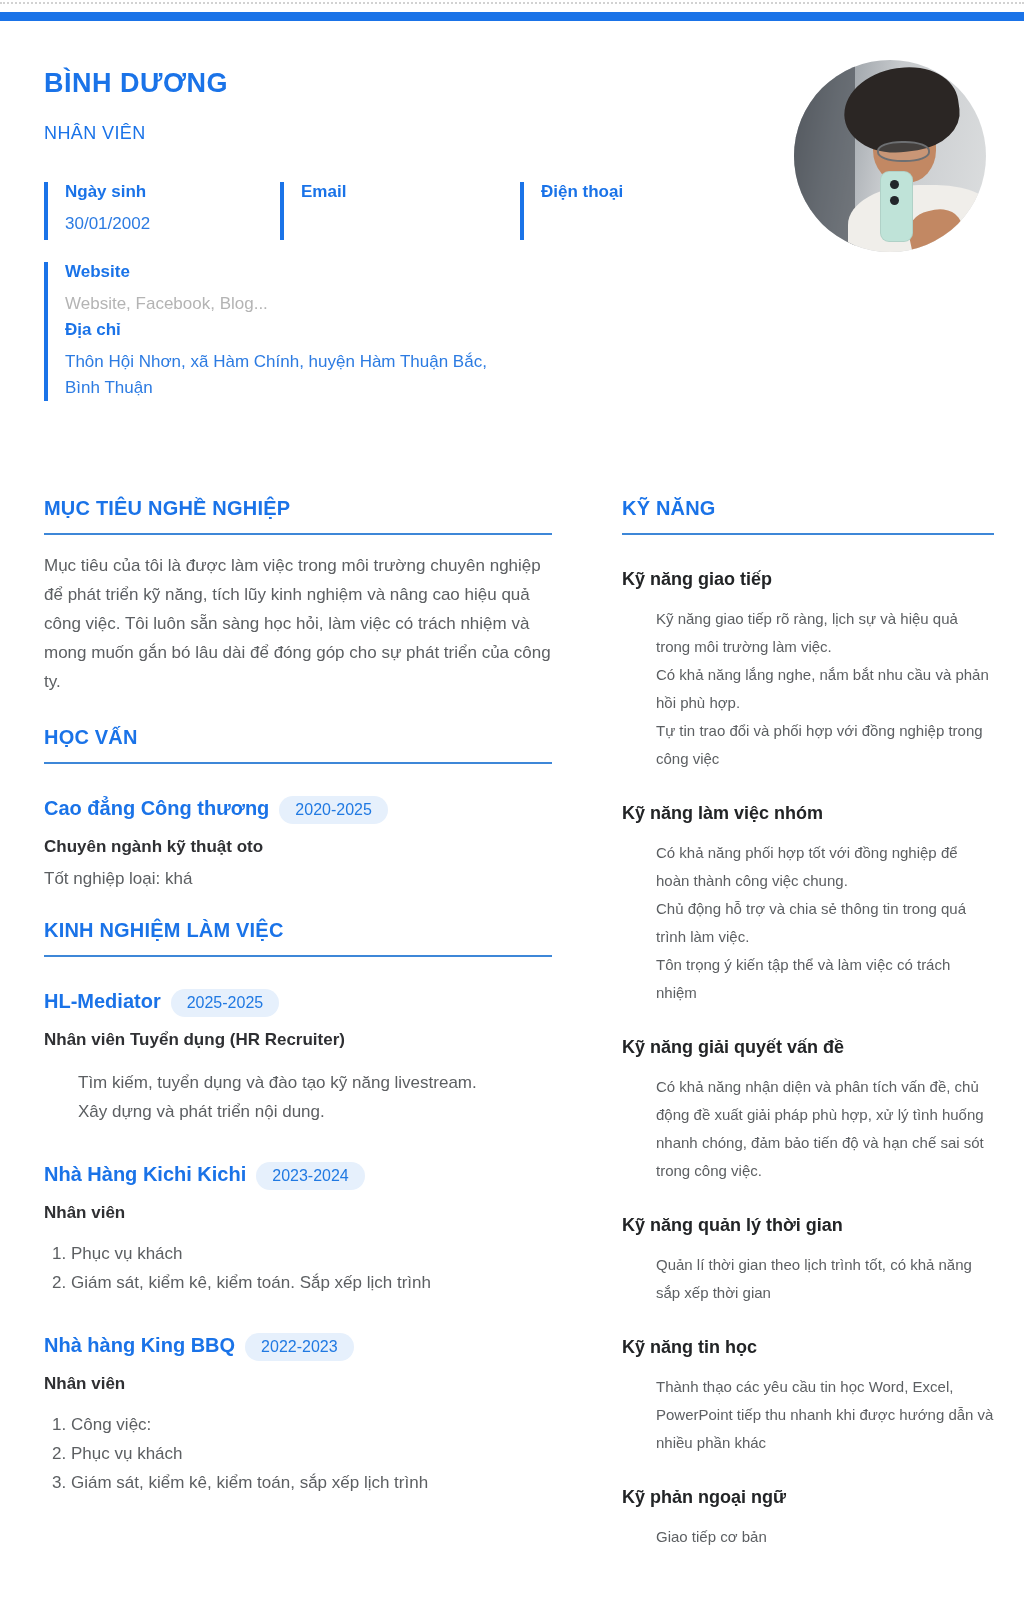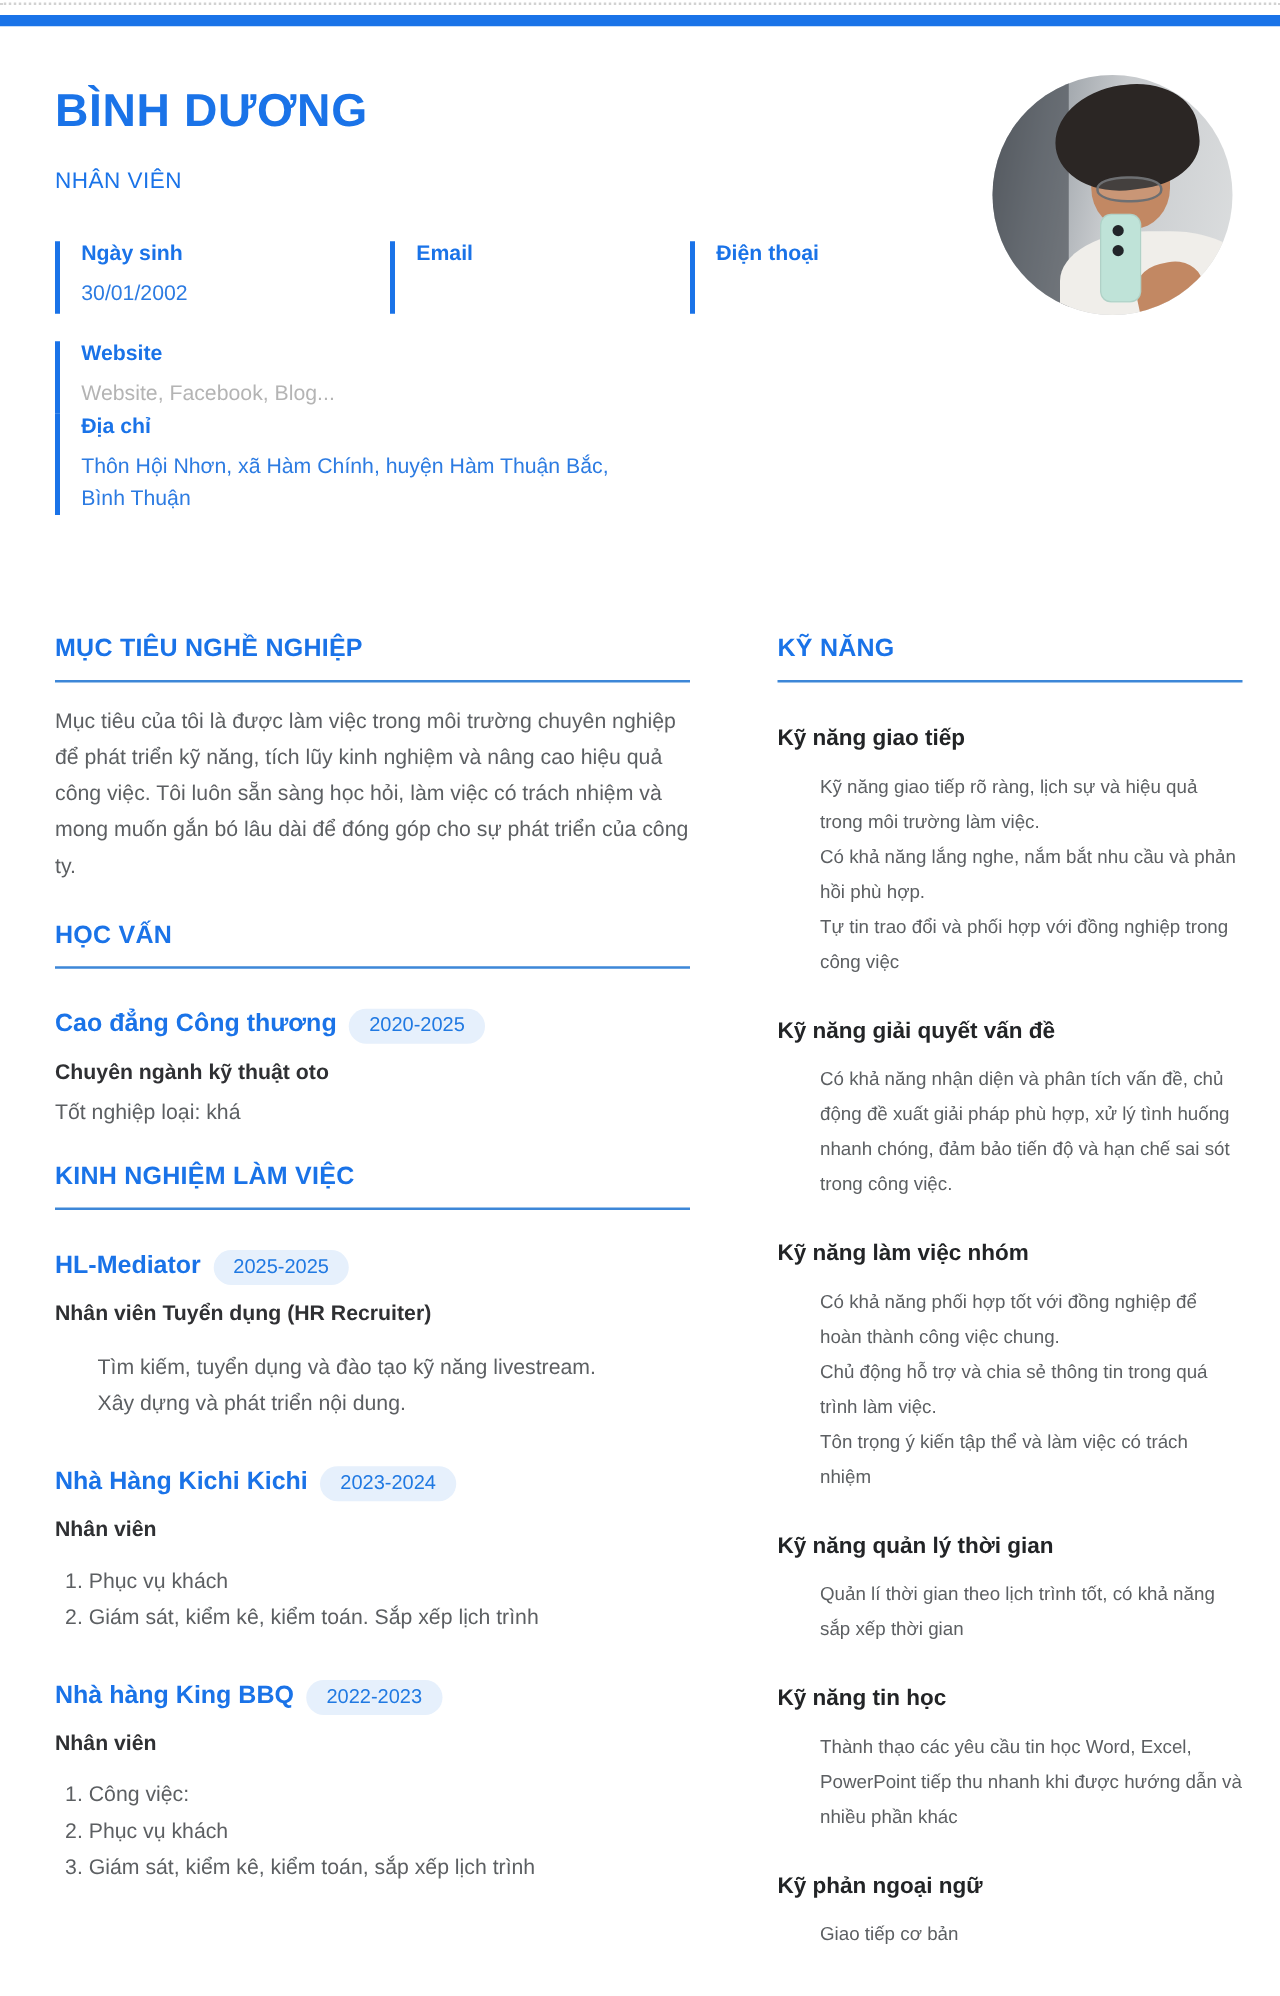--- a/index.html
+++ b/index.html
@@ -16,21 +16,21 @@
   body{
     width:1024px;height:1597px;position:relative;overflow:hidden;
     background:#ffffff;
     font-family:"Liberation Sans","DejaVu Sans",sans-serif;
     -webkit-font-smoothing:antialiased;
   }
   .top-dash{position:absolute;top:2px;left:0;width:100%;border-top:2px dotted #d2d2d2;height:0;}
   .topbar{position:absolute;top:12px;left:0;width:100%;height:9px;background:var(--accent);}
 
   .header{padding:68px 30px 0 44px;}
-  .candidate-name{font-size:37px;font-weight:700;color:var(--accent);letter-spacing:.5px;margin:0;}
+  .candidate-name{font-size:27px;font-weight:700;color:var(--accent);letter-spacing:.5px;margin:0;}
   .job-title{margin-top:24px;font-size:18px;font-weight:500;color:var(--accent);letter-spacing:.4px;}
 
   
   .photo{
     position:absolute;top:60px;right:38px;width:192px;height:192px;border-radius:50%;overflow:hidden;
     background:linear-gradient(100deg,#6b7076 0%,#9aa0a6 22%,#c7cacd 48%,#dcdedf 100%);
   }
   .photo .pane{position:absolute;left:-4%;top:0;width:36%;height:100%;background:#41464c;opacity:.6;}
   .photo .hair{position:absolute;top:4%;left:26%;width:60%;height:44%;background:#2b2624;border-radius:52% 48% 42% 50%;transform:rotate(-8deg);}
   .photo .face{position:absolute;top:27%;left:41%;width:33%;height:37%;background:#c28863;border-radius:48% 48% 46% 46%;}
@@ -43,21 +43,21 @@
   .photo .arm{position:absolute;bottom:-2%;left:60%;width:28%;height:24%;background:#c28863;border-radius:44% 44% 0 0;transform:rotate(-12deg);}
 
   
   .contact{margin:38px 30px 0 44px;}
   .contact-row{display:flex;}
   .contact-row + .contact-row{margin-top:22px;flex-direction:column;}
   .field{border-left:4px solid var(--accent);padding-left:17px;min-height:58px;}
   .field .label{color:var(--accent);font-weight:700;font-size:17px;line-height:20px;}
   .field .value{margin-top:9px;font-size:17px;color:#2c7be2;line-height:26px;}
   .field .value.placeholder{color:var(--placeholder);}
-  .f-birth{width:268px;}
+  .f-birth{width:236px;}
   .f-email{width:240px;}
   .f-phone{width:240px;}
   .f-website{width:232px;}
   .f-address{width:480px;}
 
   
   .main{display:flex;margin:96px 30px 0 44px;gap:70px;}
   .col-left{width:508px;flex:none;}
   .col-right{flex:1;min-width:0;}
 
@@ -215,36 +215,36 @@
           <div class="skill">
             <div class="skill-name">Kỹ năng giao tiếp</div>
             <div class="skill-lines">
               <div>Kỹ năng giao tiếp rõ ràng, lịch sự và hiệu quả trong môi trường làm việc.</div>
               <div>Có khả năng lắng nghe, nắm bắt nhu cầu và phản hồi phù hợp.</div>
               <div>Tự tin trao đổi và phối hợp với đồng nghiệp trong công việc</div>
             </div>
           </div>
 
           <div class="skill">
-            <div class="skill-name">Kỹ năng giải quyết vấn đề</div>
-            <div class="skill-lines">
-              <div>Có khả năng nhận diện và phân tích vấn đề, chủ động đề xuất giải pháp phù hợp, xử lý tình huống nhanh chóng, đảm bảo tiến độ và hạn chế sai sót trong công việc.</div>
-            </div>
-          </div>
-
-          <div class="skill">
             <div class="skill-name">Kỹ năng làm việc nhóm</div>
             <div class="skill-lines">
               <div>Có khả năng phối hợp tốt với đồng nghiệp để hoàn thành công việc chung.</div>
               <div>Chủ động hỗ trợ và chia sẻ thông tin trong quá trình làm việc.</div>
               <div>Tôn trọng ý kiến tập thể và làm việc có trách nhiệm</div>
             </div>
           </div>
 
           <div class="skill">
+            <div class="skill-name">Kỹ năng giải quyết vấn đề</div>
+            <div class="skill-lines">
+              <div>Có khả năng nhận diện và phân tích vấn đề, chủ động đề xuất giải pháp phù hợp, xử lý tình huống nhanh chóng, đảm bảo tiến độ và hạn chế sai sót trong công việc.</div>
+            </div>
+          </div>
+
+          <div class="skill">
             <div class="skill-name">Kỹ năng quản lý thời gian</div>
             <div class="skill-lines">
               <div>Quản lí thời gian theo lịch trình tốt, có khả năng sắp xếp thời gian</div>
             </div>
           </div>
 
           <div class="skill">
             <div class="skill-name">Kỹ năng tin học</div>
             <div class="skill-lines">
               <div>Thành thạo các yêu cầu tin học Word, Excel, PowerPoint tiếp thu nhanh khi được hướng dẫn và nhiều phần khác</div>

